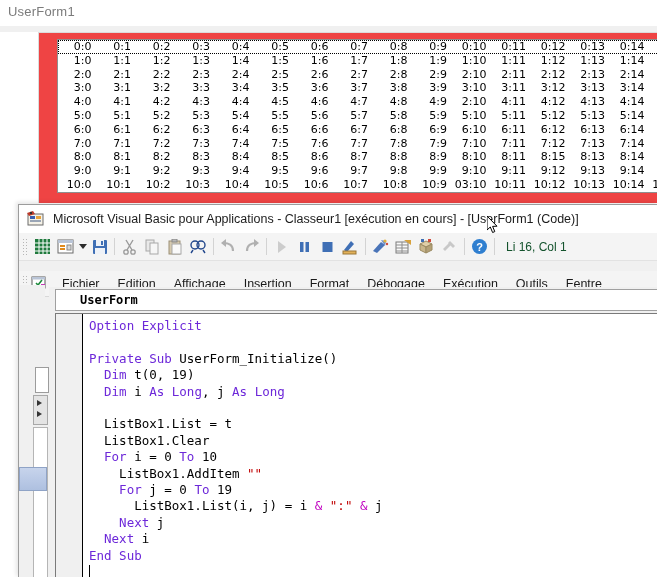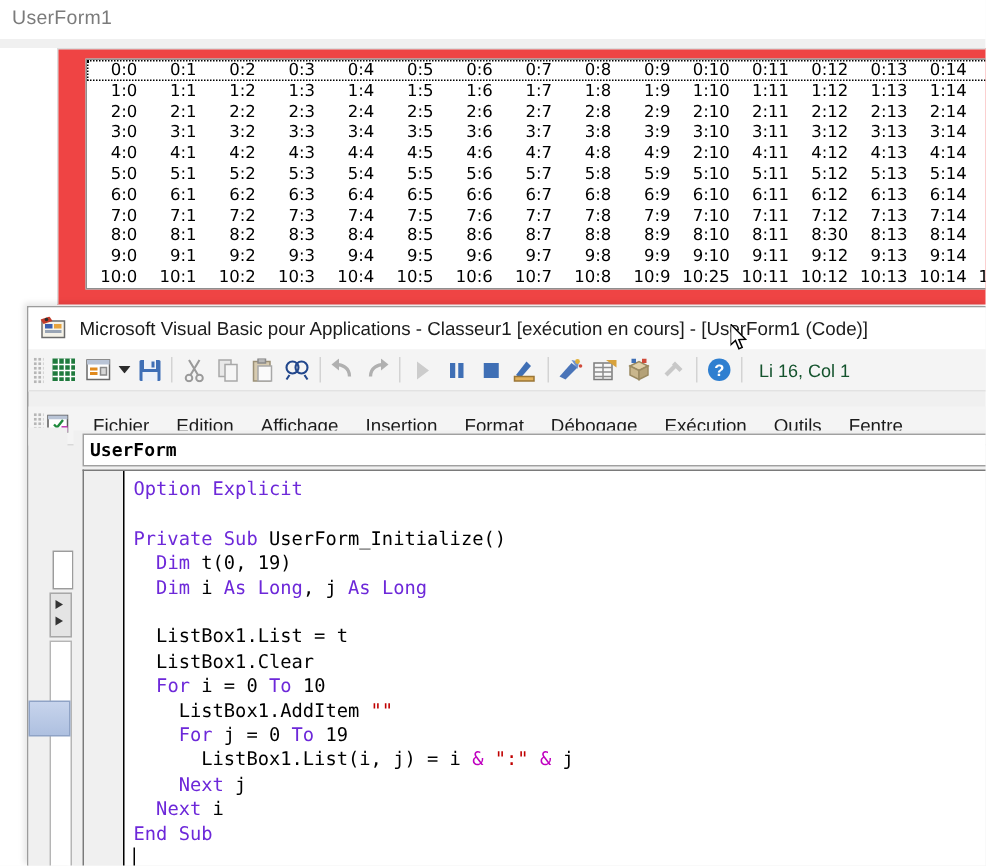--- a/index.html
+++ b/index.html
@@ -162,21 +162,21 @@
     background: #f0f0f0;
   }
   .code-combo {
     position: absolute; left: 6px; top: 2px;
     width: 603px; height: 20px;
     background: #ffffff; border: 1px solid #a0a0a0;
     display: flex; align-items: center;
   }
   .code-combo span {
     font-family: "DejaVu Sans Mono", monospace;
-    font-size: 12px; color: #000; padding-left: 4px; font-weight: bold;
+    font-size: 12px; color: #000; padding-left: 24px; font-weight: bold;
   }
   .code-area {
     position: absolute; left: 6px; top: 26px;
     width: 603px; height: 265px;
     background: #ffffff; border-left: 1px solid #7a7a7a; border-top: 1px solid #7a7a7a;
     display: flex;
   }
   .code-margin {
     width: 26px; background: #f0f0f0; border-right: 1px solid #000;
     flex: none;
@@ -366,21 +366,21 @@
           <div class="lb-cell">8:2</div>
           <div class="lb-cell">8:3</div>
           <div class="lb-cell">8:4</div>
           <div class="lb-cell">8:5</div>
           <div class="lb-cell">8:6</div>
           <div class="lb-cell">8:7</div>
           <div class="lb-cell">8:8</div>
           <div class="lb-cell">8:9</div>
           <div class="lb-cell">8:10</div>
           <div class="lb-cell">8:11</div>
-          <div class="lb-cell">8:30</div>
+          <div class="lb-cell">8:15</div>
           <div class="lb-cell">8:13</div>
           <div class="lb-cell">8:14</div>
           <div class="lb-cell">8:15</div>
         </div>
         <div class="lb-row">
           <div class="lb-cell">9:0</div>
           <div class="lb-cell">9:1</div>
           <div class="lb-cell">9:2</div>
           <div class="lb-cell">9:3</div>
           <div class="lb-cell">9:4</div>
@@ -400,21 +400,21 @@
           <div class="lb-cell">10:0</div>
           <div class="lb-cell">10:1</div>
           <div class="lb-cell">10:2</div>
           <div class="lb-cell">10:3</div>
           <div class="lb-cell">10:4</div>
           <div class="lb-cell">10:5</div>
           <div class="lb-cell">10:6</div>
           <div class="lb-cell">10:7</div>
           <div class="lb-cell">10:8</div>
           <div class="lb-cell">10:9</div>
-          <div class="lb-cell">10:25</div>
+          <div class="lb-cell">03:10</div>
           <div class="lb-cell">10:11</div>
           <div class="lb-cell">10:12</div>
           <div class="lb-cell">10:13</div>
           <div class="lb-cell">10:14</div>
           <div class="lb-cell">10:15</div>
         </div>
       </div>
   </div>
 
   <div class="vbe">

